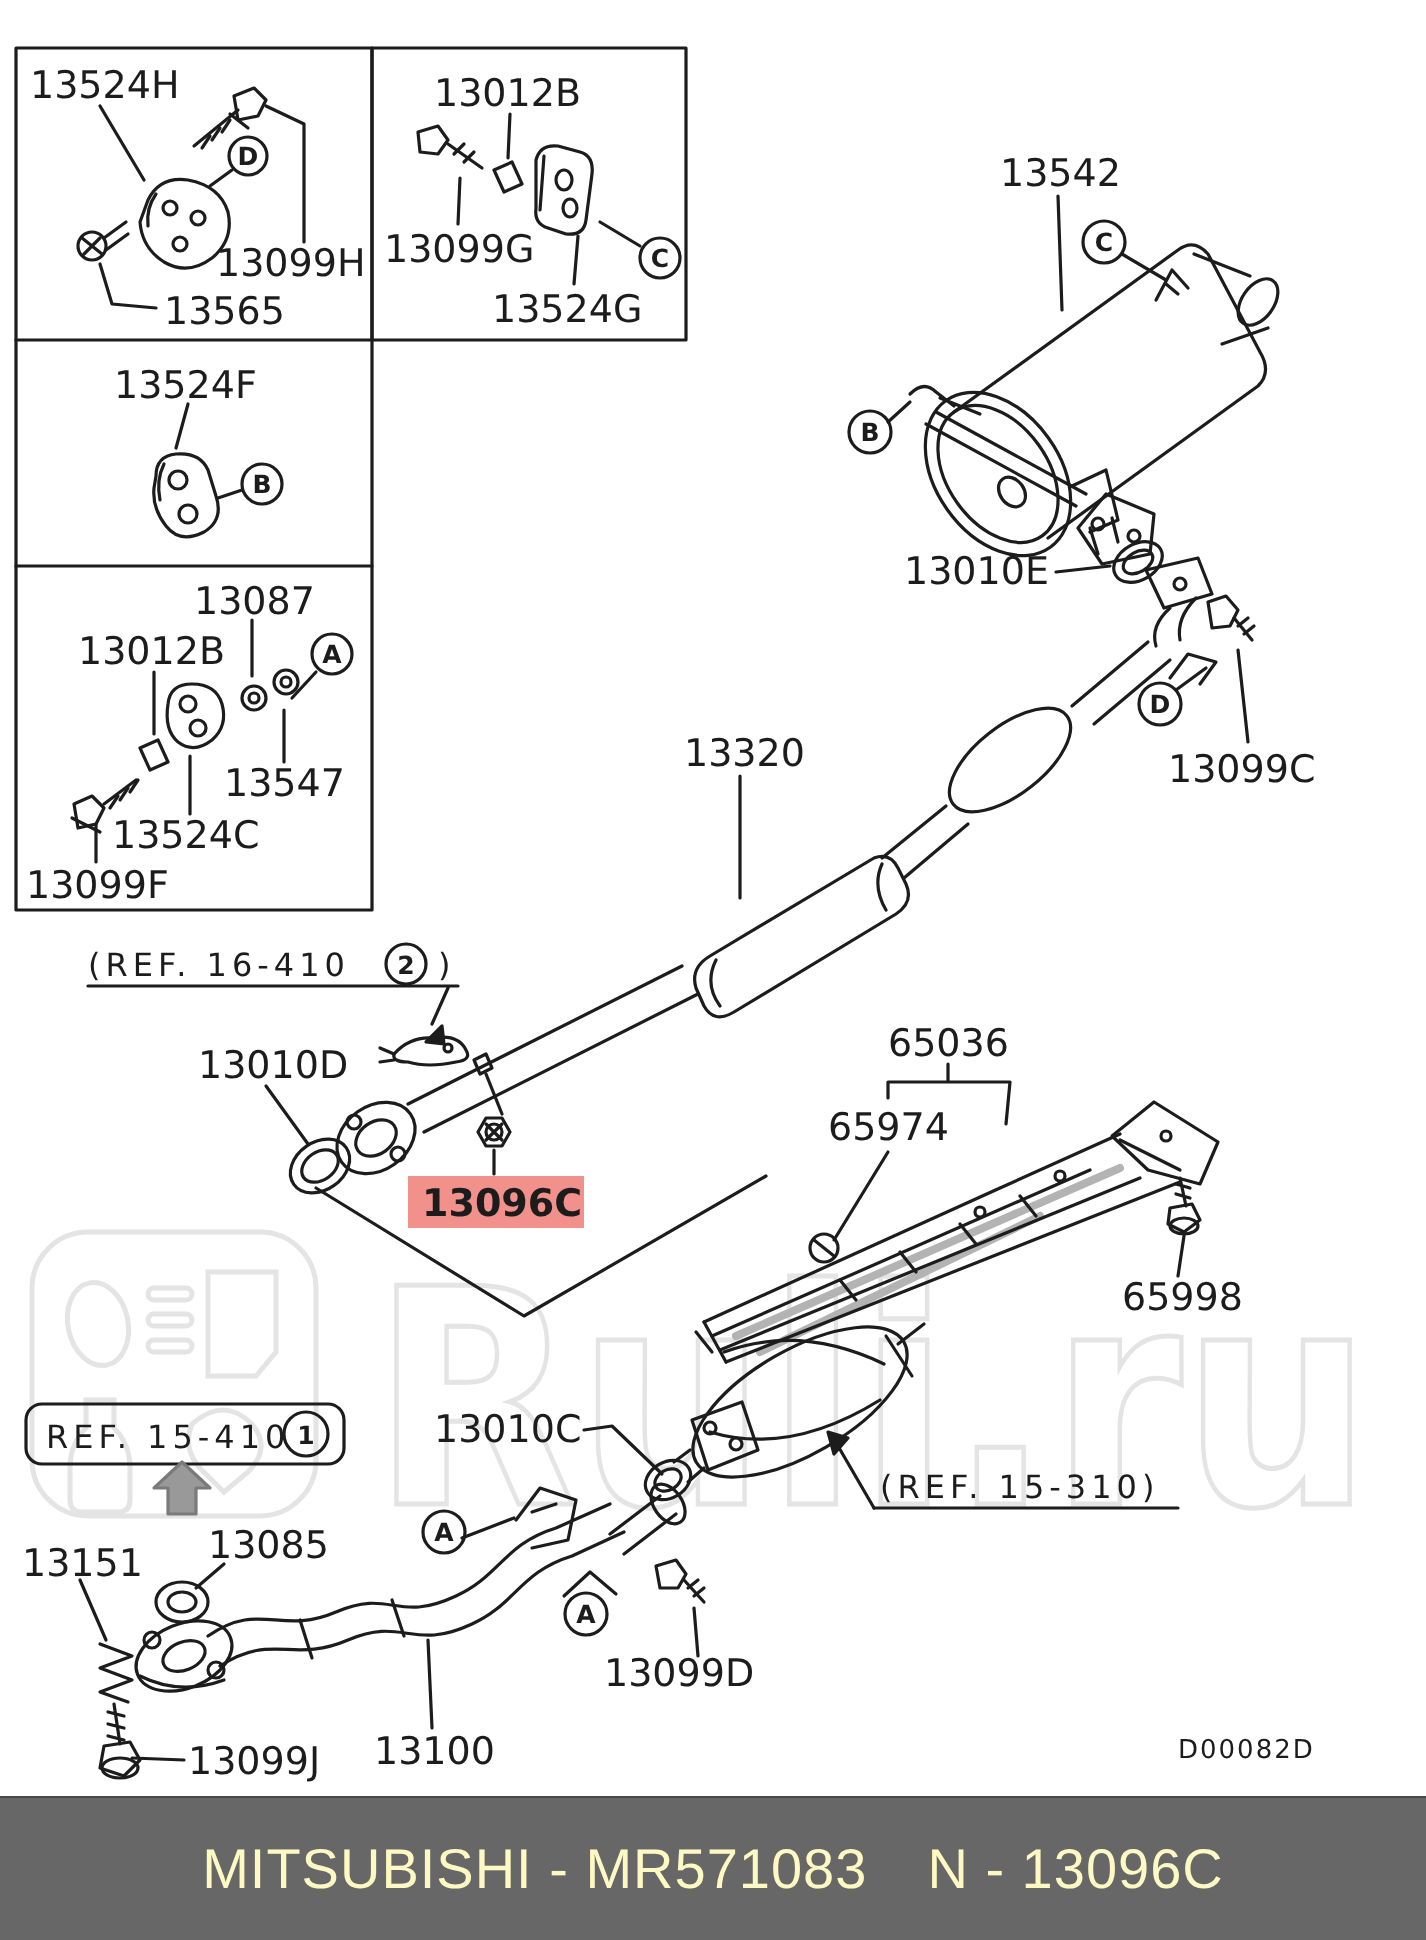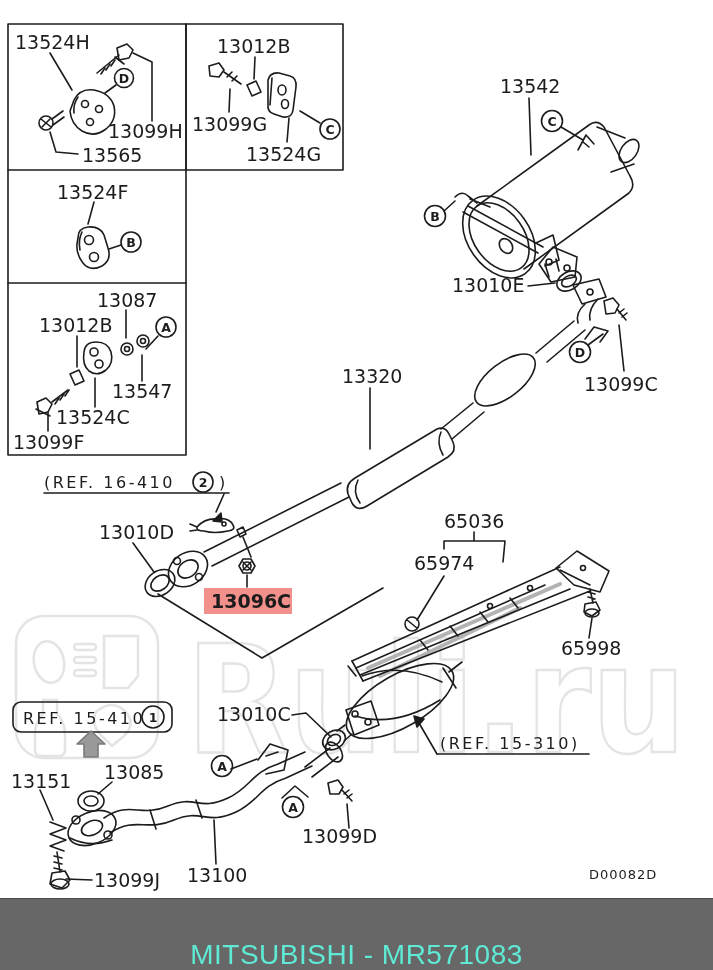--- a/index.html
+++ b/index.html
@@ -6,22 +6,22 @@
   .page{position:relative;width:713px;height:970px;background:#ffffff;overflow:hidden;
         font-family:"DejaVu Sans",sans-serif;}
   svg{display:block;}
   svg text{font-family:"DejaVu Sans",sans-serif;fill:#1c1c1c;}
   .part-label{font-size:19px;}
   .ref-label{font-size:16px;letter-spacing:2.5px;}
   .callout-letter{font-size:12.5px;font-weight:bold;text-anchor:middle;}
   .code-label{font-size:13px;letter-spacing:1px;}
   .hl-label{font-size:19px;font-weight:bold;}
   .footer-bar{position:absolute;left:0;top:898px;width:713px;height:72px;background:#676767;
-      border-top:1px solid #4a4a4a;display:flex;align-items:flex-end;justify-content:center;gap:30px;
-      font-family:"Liberation Sans",sans-serif;font-size:28px;color:#5eead4;letter-spacing:0.5px;}
+      border-top:1px solid #4a4a4a;display:flex;align-items:center;justify-content:center;gap:30px;
+      font-family:"Liberation Sans",sans-serif;font-size:28px;color:#fef9c3;letter-spacing:0.5px;}
   .wm-text{font-size:150px;font-weight:bold;fill:none;stroke:#e4e4e4;stroke-width:2.5px;
       font-family:"DejaVu Sans",sans-serif;}
 </style>
 </head>
 <body>
 
 <div class="page">
 <svg width="713" height="898" viewBox="0 0 713 898">
 
   <g stroke="#e4e4e4" fill="none" stroke-width="2.5">
@@ -301,14 +301,15 @@
     <text class="callout-letter" x="552" y="125.5">C</text>
     <text class="callout-letter" x="435" y="220.5">B</text>
     <text class="callout-letter" x="580" y="356.5">D</text>
     <text class="callout-letter" x="222" y="770.5">A</text>
     <text class="callout-letter" x="293" y="811.5">A</text>
   </g>
 </svg>
 
 <div class="footer-bar">
   <span>MITSUBISHI - MR571083</span>
+  <span>N - 13096C</span>
 </div>
 </div>
 
 </body></html>

